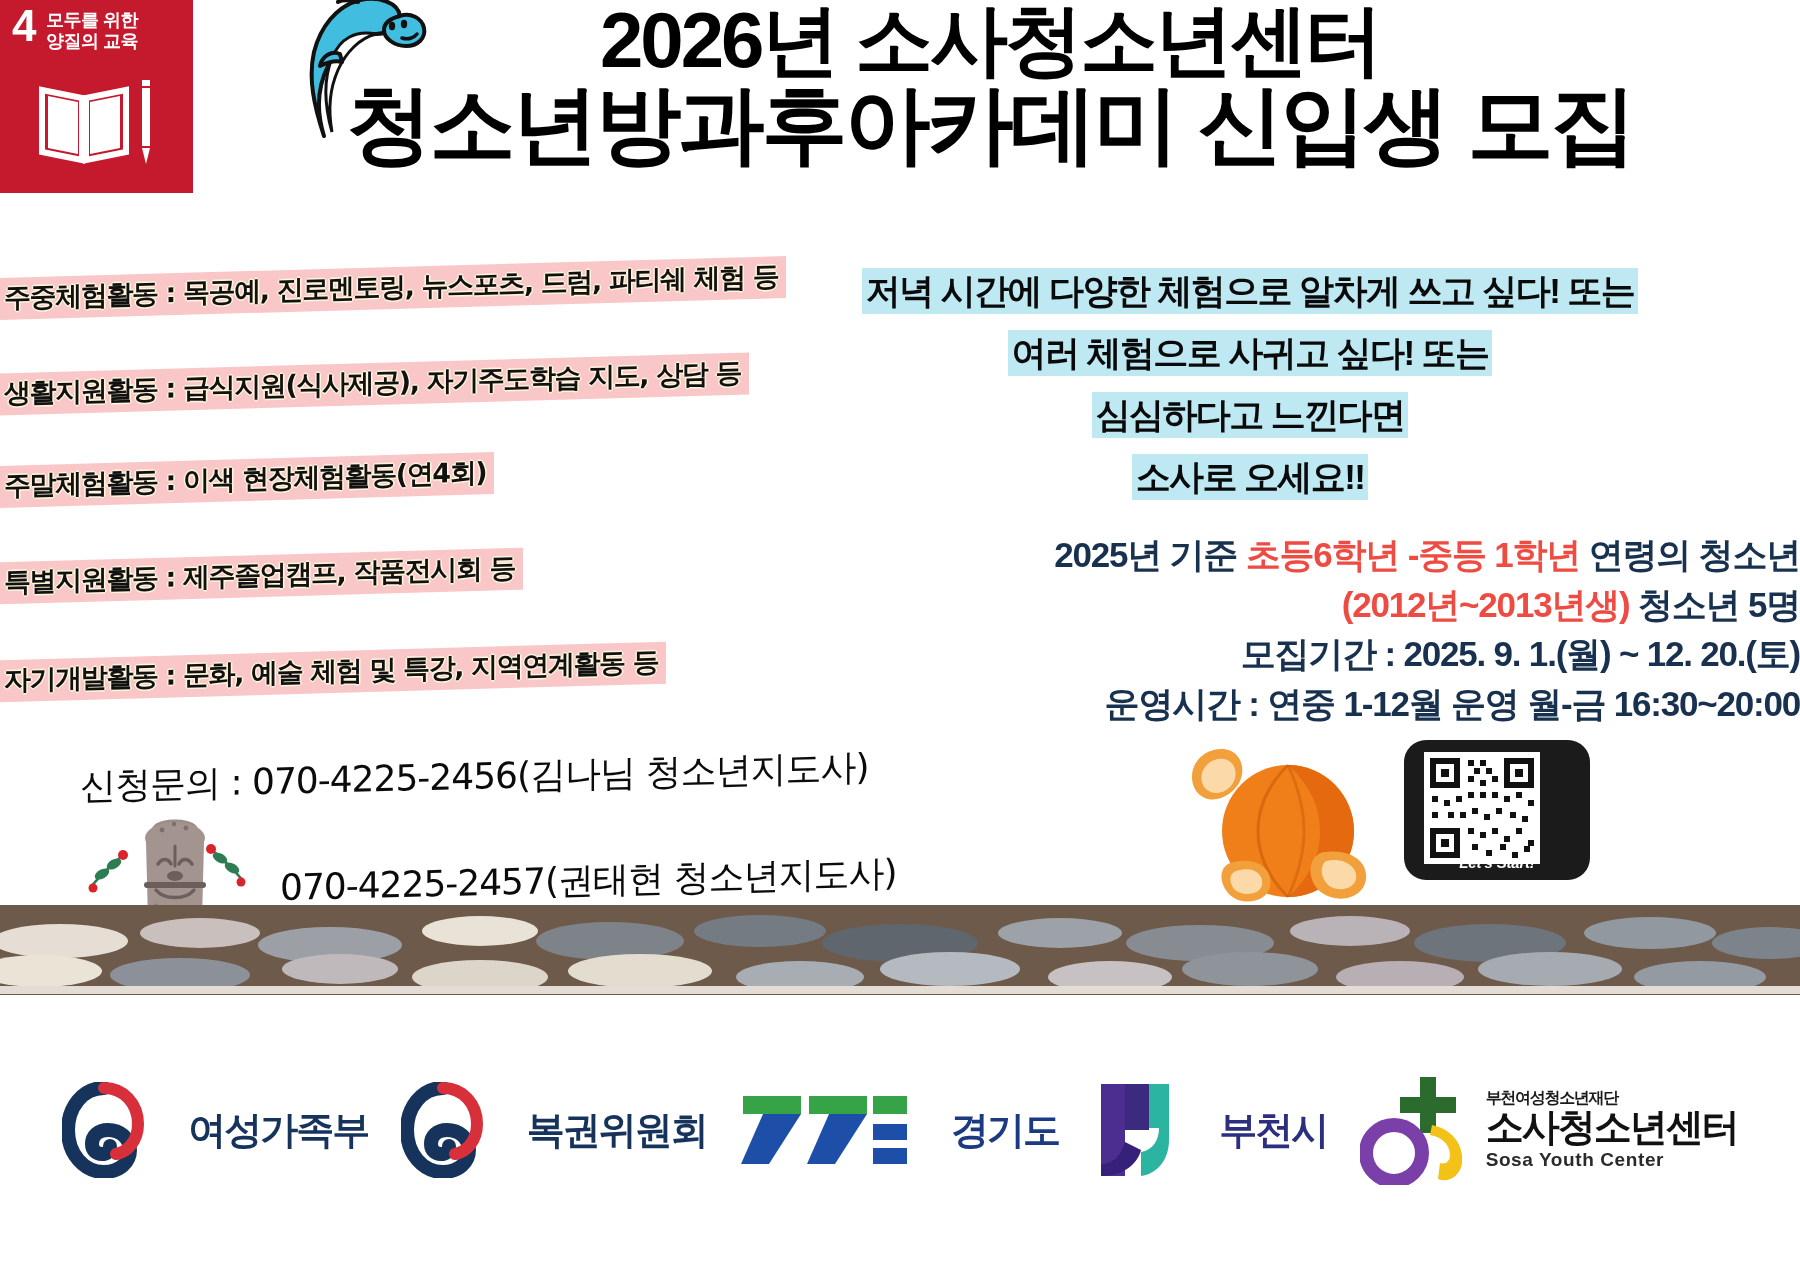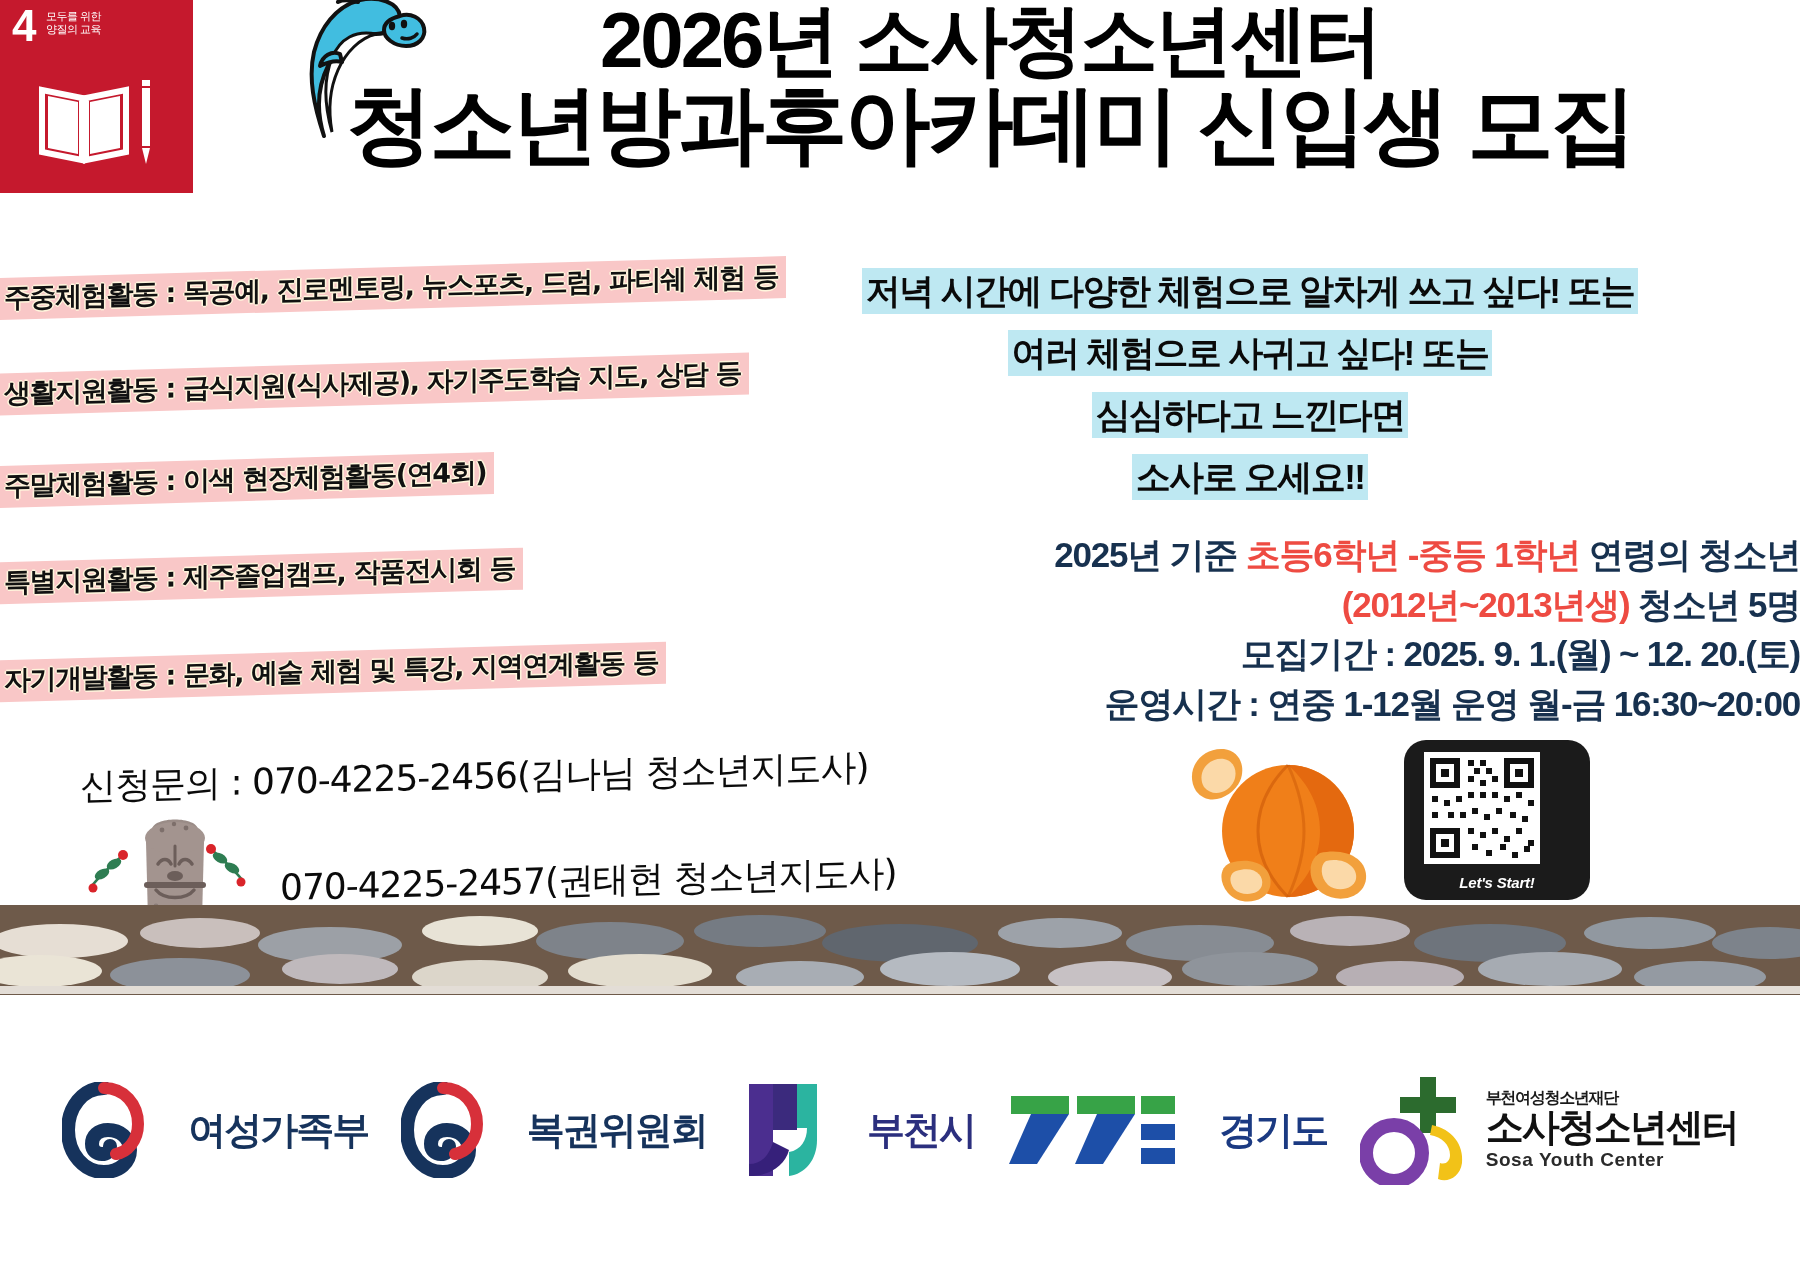--- a/index.html
+++ b/index.html
@@ -32,22 +32,22 @@
   .sdg-num {
     position: absolute;
     left: 12px; top: 4px;
     font-size: 44px;
     font-weight: bold;
     line-height: 1;
   }
   .sdg-text {
     position: absolute;
     left: 46px; top: 10px;
-    font-size: 11px;
-    font-weight: normal;
+    font-size: 18px;
+    font-weight: bold;
     line-height: 1.18;
     letter-spacing: -0.5px;
     white-space: pre-line;
   }
   .sdg-icon {
     position: absolute;
     left: 34px; top: 72px;
     width: 130px; height: 100px;
   }
 
@@ -179,21 +179,21 @@
   .tangerine {
     position: absolute;
     left: 1170px; top: 735px;
     width: 210px; height: 180px;
   }
 
   
   .qr-card {
     position: absolute;
     left: 1404px; top: 740px;
-    width: 186px; height: 160px;
+    width: 186px; height: 140px;
     background: #1b1b1b;
     border-radius: 22px;
   }
   .qr-inner {
     position: absolute;
     left: 20px; top: 12px;
     width: 116px; height: 112px;
     background: #ffffff;
   }
   .qr-label {
@@ -480,40 +480,40 @@
 
     <div class="logo-item">
       <svg width="84" height="96" viewBox="0 0 84 96">
         <path d="M42 6 C20 6 6 26 6 48 C6 72 22 90 42 90 C58 90 68 80 68 68 C68 56 58 48 46 48 C36 48 30 54 30 62 C30 68 34 72 40 72 C44 72 48 70 48 64" fill="none" stroke="#16335C" stroke-width="14" stroke-linecap="round"></path>
         <path d="M42 6 C62 6 76 22 76 42 C76 58 66 70 54 72" fill="none" stroke="#D7303A" stroke-width="12" stroke-linecap="round"></path>
       </svg>
       <div class="logo-label">복권위원회</div>
     </div>
 
     <div class="logo-item">
-      <svg width="86" height="100" viewBox="0 0 86 100">
-        <path d="M10 4 L34 4 L34 96 L10 96 Z" fill="#4B2E8F"></path>
-        <path d="M34 4 L58 4 L58 50 L34 50 Z" fill="#3B2A7D"></path>
-        <path d="M58 4 L78 4 L78 60 C78 80 66 94 50 96 L50 72 C62 70 68 60 68 48 L58 48 Z" fill="#2BB4A0"></path>
-        <path d="M10 96 C30 96 46 86 50 70 L34 62 C30 76 22 84 10 84 Z" fill="#36207A"></path>
-      </svg>
-      <div class="logo-label bucheon">부천시</div>
-    </div>
-
-    <div class="logo-item">
       <svg width="170" height="80" viewBox="0 0 170 80">
         <path d="M4 6 H62 V24 H24 L4 24 Z" fill="#37A347"></path>
         <path d="M24 24 H62 L30 74 H2 Z" fill="#1D4FA8"></path>
         <path d="M70 6 H128 V24 H90 L70 24 Z" fill="#37A347"></path>
         <path d="M90 24 H128 L96 74 H68 Z" fill="#1D4FA8"></path>
         <rect x="134" y="6" width="34" height="18" fill="#37A347"></rect>
         <rect x="134" y="34" width="34" height="16" fill="#1D4FA8"></rect>
         <rect x="134" y="58" width="34" height="16" fill="#1D4FA8"></rect>
       </svg>
       <div class="logo-label gyeonggi">경기도</div>
+    </div>
+
+    <div class="logo-item">
+      <svg width="86" height="100" viewBox="0 0 86 100">
+        <path d="M10 4 L34 4 L34 96 L10 96 Z" fill="#4B2E8F"></path>
+        <path d="M34 4 L58 4 L58 50 L34 50 Z" fill="#3B2A7D"></path>
+        <path d="M58 4 L78 4 L78 60 C78 80 66 94 50 96 L50 72 C62 70 68 60 68 48 L58 48 Z" fill="#2BB4A0"></path>
+        <path d="M10 96 C30 96 46 86 50 70 L34 62 C30 76 22 84 10 84 Z" fill="#36207A"></path>
+      </svg>
+      <div class="logo-label bucheon">부천시</div>
     </div>
 
     <div class="logo-item">
       <svg width="112" height="110" viewBox="0 0 112 110">
         <path d="M60 2 L76 2 L76 22 L96 22 L96 38 L76 38 L76 58 L60 58 L60 38 L40 38 L40 22 L60 22 Z" fill="#2C6B2E"></path>
         <circle cx="34" cy="78" r="28" fill="none" stroke="#7A3FA8" stroke-width="14"></circle>
         <path d="M72 50 C92 54 104 70 102 88 C100 102 88 108 78 104 L80 88 C86 90 90 86 90 80 C90 70 82 62 70 60 Z" fill="#F2C218"></path>
       </svg>
       <div class="sosa-text">
         <div class="sosa-top">부천여성청소년재단</div>

